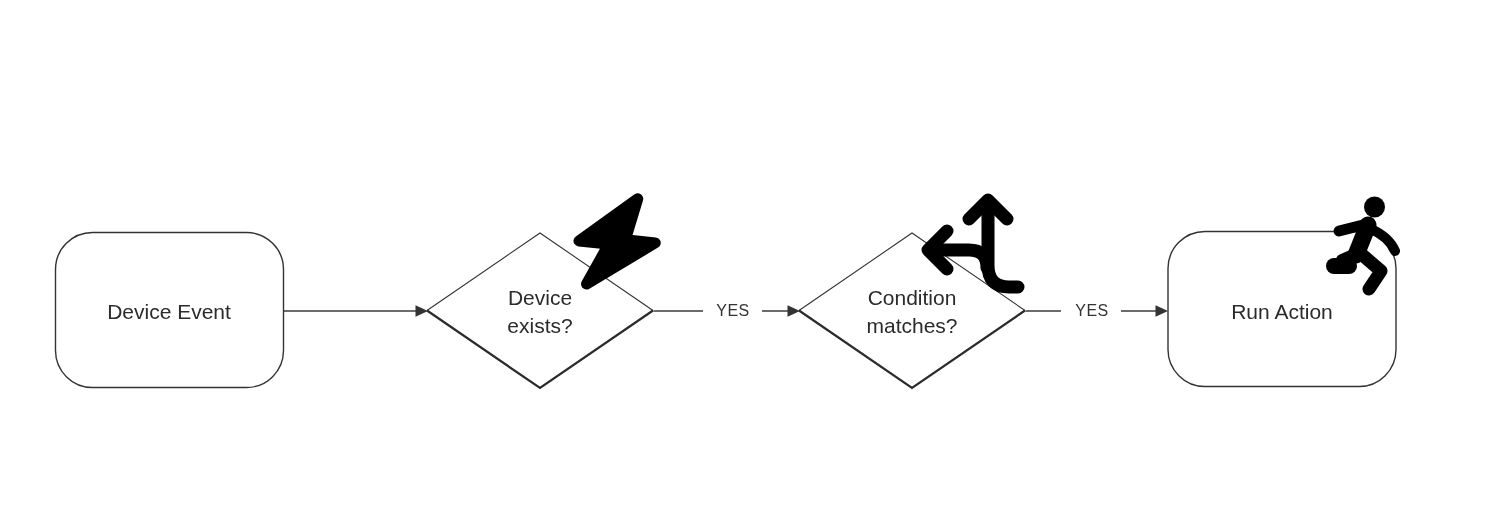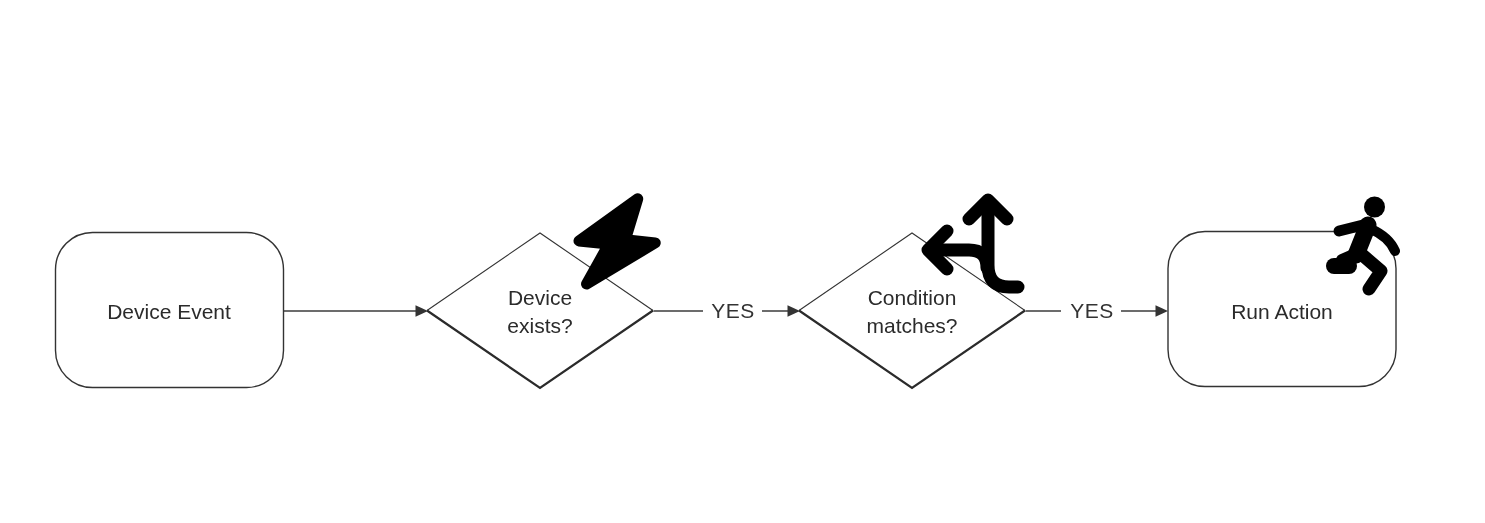--- a/index.html
+++ b/index.html
@@ -18,21 +18,21 @@
     transform: translate(-50%, -50%);
     text-align: center;
     font-size: 21px;
     line-height: 1.35;
     color: #2b2b2b;
     white-space: normal;
   }
   .edge-label {
     position: absolute;
     transform: translate(-50%, -50%);
-    font-size: 21px;
+    font-size: 16px;
     color: #333333;
     background: #ffffff;
     padding: 0 3px;
     letter-spacing: 0.5px;
   }
 </style>
 </head>
 <body>
 
 <div class="canvas">

